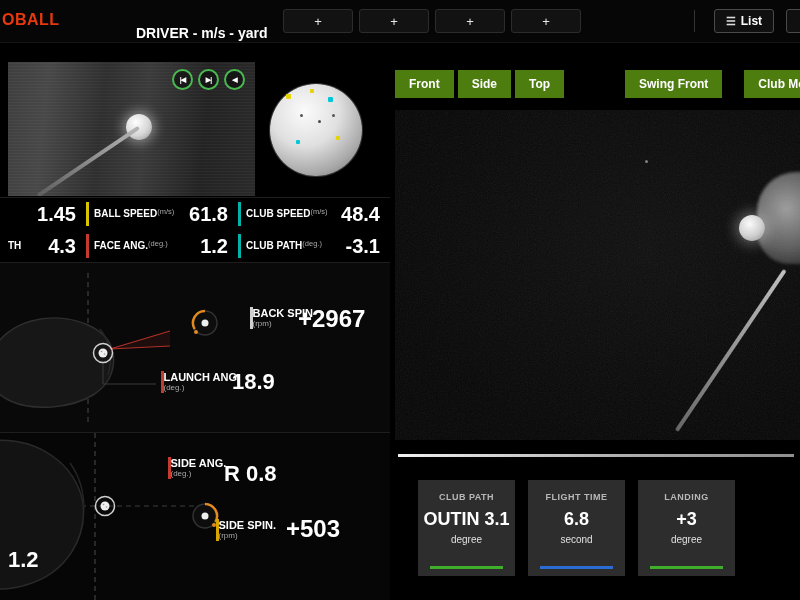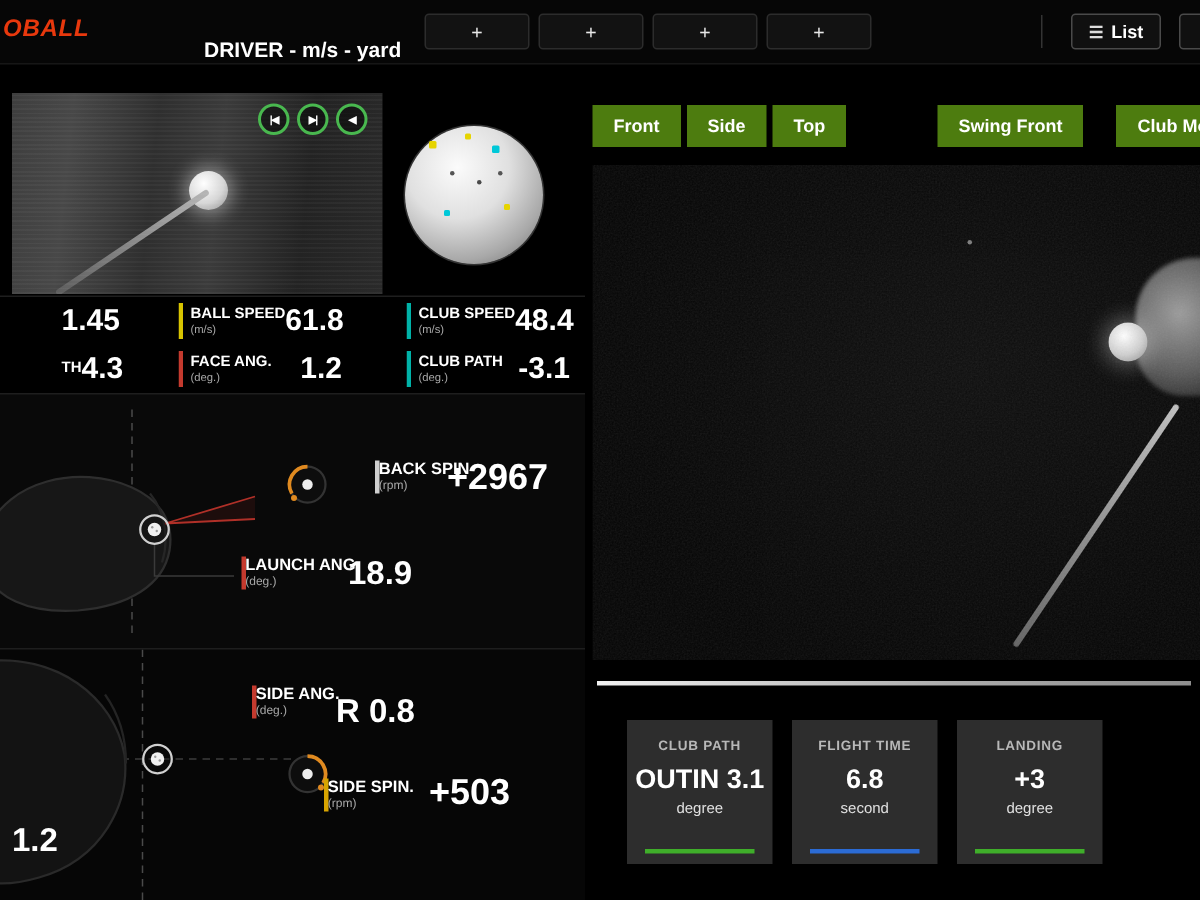--- a/index.html
+++ b/index.html
@@ -1,21 +1,21 @@
 <!DOCTYPE html>
 <html><head>
 <meta charset="utf-8">
 <style>
   html,body{margin:0;padding:0;background:#000;}
   #app{position:relative;width:800px;height:600px;background:#000;overflow:hidden;
        font-family:"Liberation Sans",sans-serif;-webkit-font-smoothing:antialiased;}
 
   
   .topbar{position:absolute;left:0;top:0;width:800px;height:42px;background:#060606;border-bottom:1px solid #161616;}
-  .logo{position:absolute;left:2px;top:11px;color:#e8380d;font-size:16px;font-weight:bold;font-style:italic;letter-spacing:.5px;}
+  .logo{position:absolute;left:2px;top:11px;color:#e8380d;font-size:16px;font-weight:bold;letter-spacing:.5px;}
   .title{position:absolute;left:136px;top:25px;color:#fff;font-size:14px;font-weight:bold;}
   .tabs-row{position:absolute;left:283px;top:9px;display:flex;gap:6px;}
   .club-tab{height:24px;box-sizing:border-box;border:1px solid #00b8b8;background:#081414;display:flex;align-items:center;gap:6px;padding:0 8px;border-radius:3px;}
   .club-dot{width:7px;height:7px;border-radius:50%;background:#00cfcf;box-shadow:0 0 0 2px rgba(0,207,207,.22);}
   .club-label{color:#fff;font-size:12px;font-weight:bold;}
   .club-close{width:14px;height:14px;box-sizing:border-box;border:1px solid #9a9a9a;border-radius:50%;color:#ccc;font-size:9px;line-height:12px;text-align:center;}
   .plus-tab{width:70px;height:24px;box-sizing:border-box;border:1px solid #2c2c2c;background:#121212;color:#e8e8e8;font-size:13px;display:flex;align-items:center;justify-content:center;border-radius:3px;}
   .topbar-sep{position:absolute;left:694px;top:10px;width:1px;height:22px;background:#333;}
   .list-btn{position:absolute;left:714px;top:9px;width:60px;height:24px;box-sizing:border-box;border:1px solid #4a4a4a;background:#101010;border-radius:3px;display:flex;align-items:center;justify-content:center;gap:5px;color:#fff;font-size:12px;font-weight:bold;}
   .list-icon{font-size:11px;color:#ddd;}
@@ -35,23 +35,23 @@
 
   
   .ballview{position:absolute;left:270px;top:84px;width:92px;height:92px;border-radius:50%;
     background:radial-gradient(circle at 38% 30%,#fbfbfb,#e0e0e0 40%,#a8a8a8 72%,#6d6d6d 96%);box-shadow:0 0 0 1px #333;}
   .marker{position:absolute;border-radius:1px;}
 
   
   .metrics{position:absolute;left:0;top:197px;width:390px;height:64px;display:grid;
     grid-template-columns:86px 152px 152px;grid-template-rows:32px 32px;background:#000;
     border-top:1px solid #1e1e1e;border-bottom:1px solid #1e1e1e;}
-  .mcell{display:flex;align-items:center;overflow:hidden;margin-left:33px;}
+  .mcell{display:flex;align-items:center;overflow:hidden;}
   .mbar{width:3px;height:24px;margin-right:5px;flex:none;}
-  .mtext{display:flex;flex-direction:column;justify-content:flex-start;}
+  .mtext{display:flex;flex-direction:row;justify-content:flex-start;}
   .mlabel{font-size:10px;font-weight:bold;color:#fff;line-height:1.15;white-space:nowrap;}
   .munit{font-size:7.5px;color:#a8a8a8;line-height:1.1;}
   .mvalue{margin-left:auto;padding-right:10px;color:#fff;font-size:20px;font-weight:bold;}
 
   
   .panel{position:absolute;left:0;width:390px;background:#090909;border-top:1px solid #1e1e1e;}
   .panel-back{top:262px;height:170px;}
   .panel-side{top:432px;height:168px;background:#060606;}
   .panel svg.diagram{position:absolute;left:0;top:0;}
   .vlabel{position:absolute;display:flex;gap:0;}

